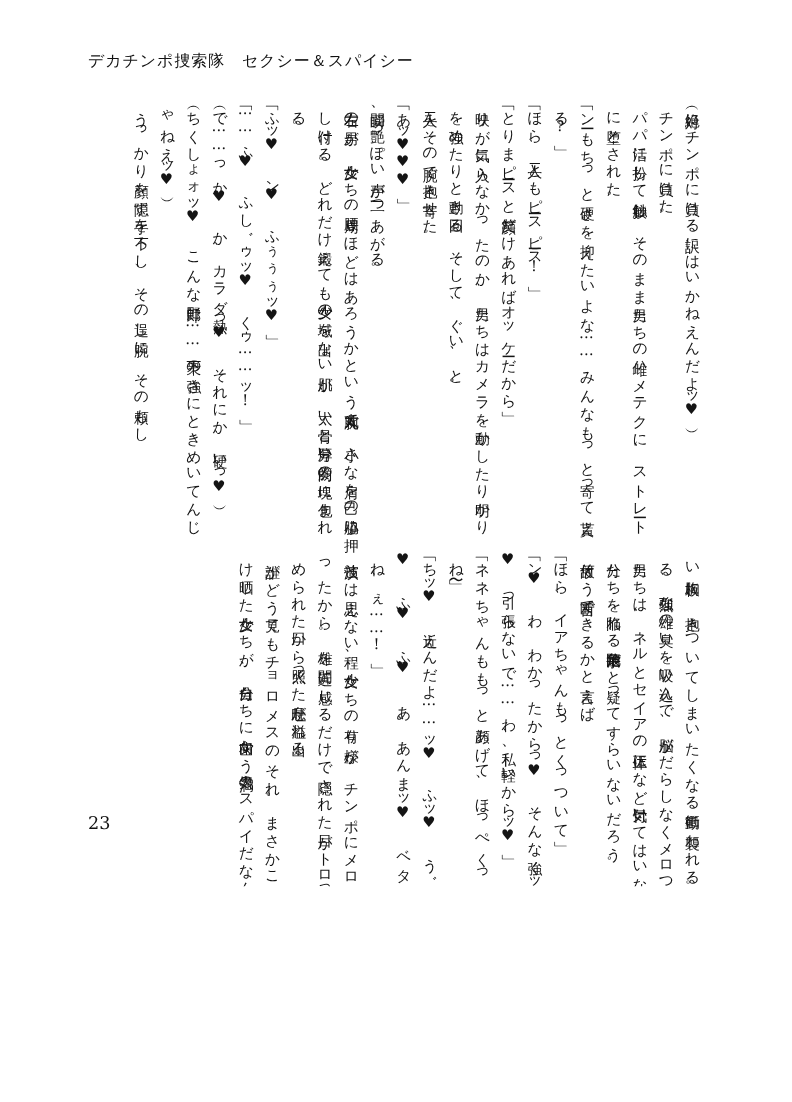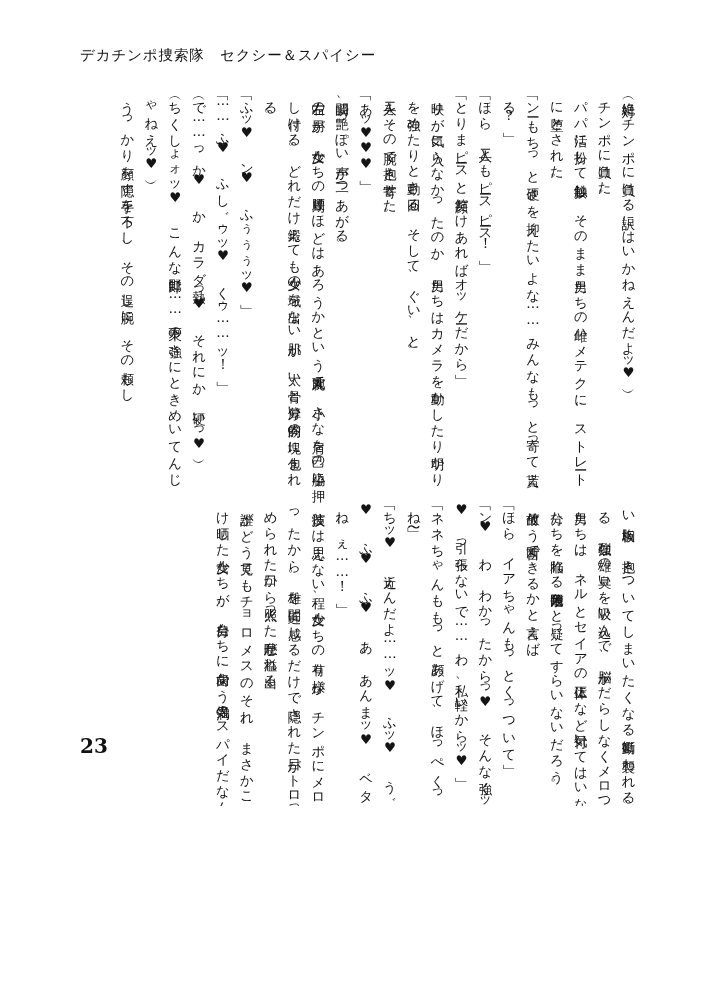--- a/index.html
+++ b/index.html
@@ -39,25 +39,24 @@
     bottom: 48px;
     left: 80px;
     display: flex;
     align-items: baseline;
     font-size: 14.5px;
     letter-spacing: 0.06em;
     color: #111;
     white-space: pre;
   }
   .folio .page-number {
-    font-size: 20px;
+    font-size: 16px;
     font-family: "DejaVu Serif", "Liberation Serif", serif;
     margin-right: 34px;
     letter-spacing: 0;
-    font-weight: bold;
   }
 
   
   .vblock {
     position: absolute;
     writing-mode: vertical-rl;
     -webkit-writing-mode: vertical-rl;
     text-orientation: upright;
     -webkit-text-orientation: upright;
     font-size: 13.4px;

